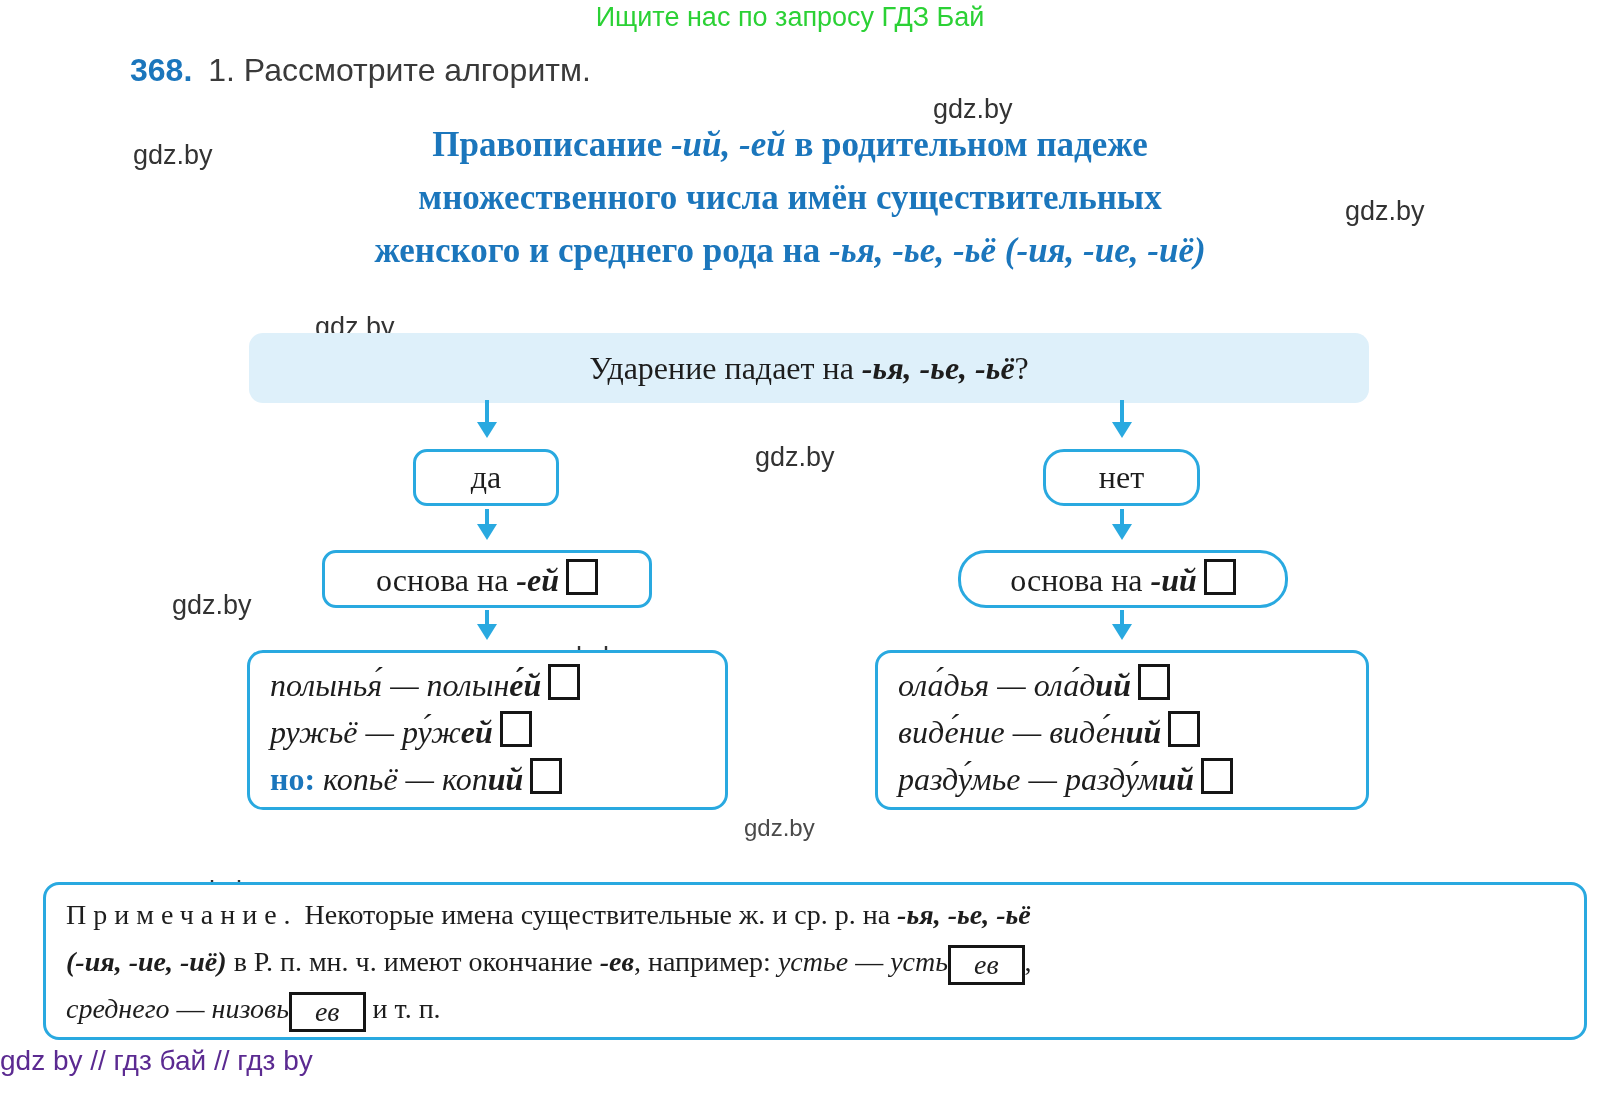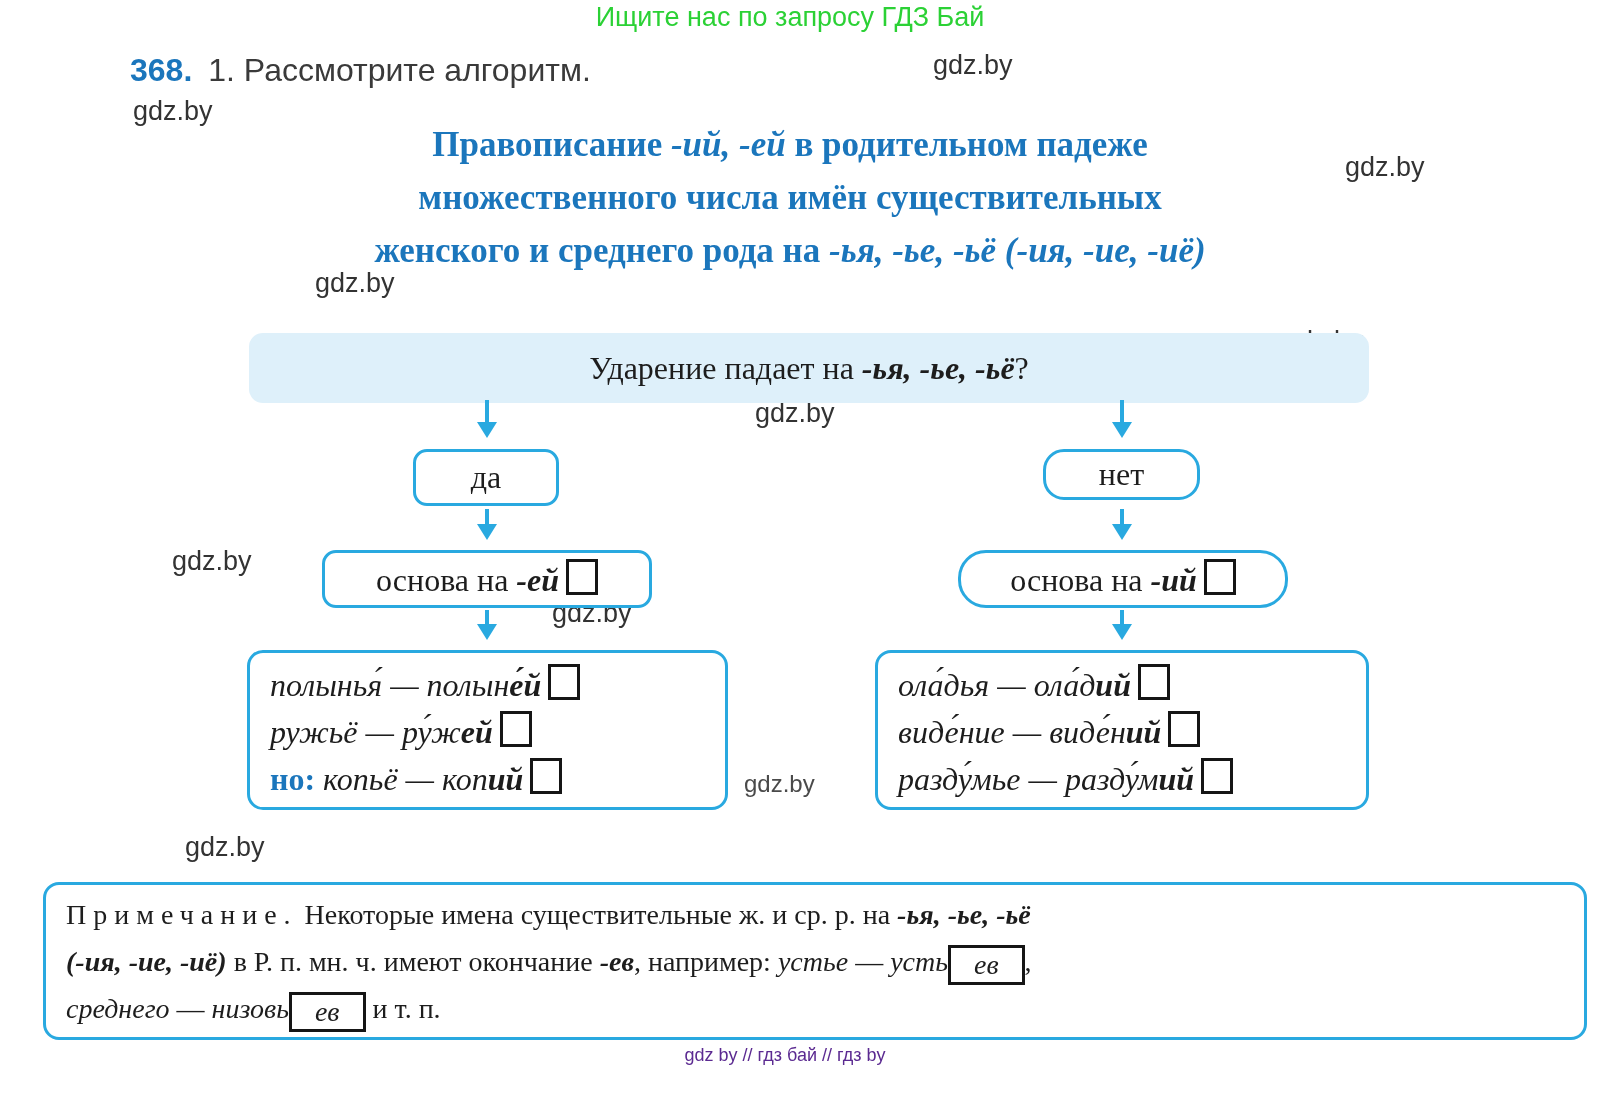--- a/index.html
+++ b/index.html
@@ -11,34 +11,34 @@
   .promo{position:absolute;top:2px;left:0;width:1580px;text-align:center;
     font-size:27px;color:#2bd135;}
   .exercise{position:absolute;left:130px;top:52px;font-size:32px;color:#3a3a3a;white-space:nowrap;}
   .exercise .num{color:#1b76bc;font-weight:bold;margin-right:16px;}
   
   .title{position:absolute;left:0;top:118px;width:1580px;text-align:center;
     font-family:"Liberation Serif", serif;font-weight:bold;color:#1b76bc;
     font-size:35px;line-height:53px;}
   .title .it{font-style:italic;margin-top:44px;}
   
-  .wm{position:absolute;font-size:27px;color:#333333;white-space:nowrap;}
+  .wm{position:absolute;font-size:27px;color:#333333;white-space:nowrap;margin-top:44px;}
   .wm.small{font-size:24px;color:#4a4a4a;}
   .wm.tiny{font-size:15px;color:#555555;}
   
   .qbox{position:absolute;left:249px;top:333px;width:1120px;height:70px;
     background:#def0fa;border-radius:14px;display:flex;align-items:center;justify-content:center;
     font-family:"Liberation Serif", serif;font-size:32px;}
   .bi{font-style:italic;font-weight:bold;}
   .node{position:absolute;box-sizing:border-box;background:#ffffff;
     border:3px solid #29a9e0;border-radius:14px;
     display:flex;align-items:center;justify-content:center;
     font-family:"Liberation Serif", serif;font-size:32px;}
   .yes{left:413px;top:449px;width:146px;height:57px;}
-  .no{left:1043px;top:449px;width:157px;height:51px;border-radius:21px;}
+  .no{left:1043px;top:449px;width:157px;height:57px;border-radius:21px;}
   .stem-l{left:322px;top:550px;width:330px;height:58px;}
   .stem-r{left:958px;top:550px;width:330px;height:58px;border-radius:28px;}
   .arrow{position:absolute;width:4px;margin-left:-2px;background:#29a9e0;}
   .arrow::after{content:"";position:absolute;left:50%;transform:translateX(-50%);
     bottom:-15px;width:0;height:0;border:10px solid transparent;border-top:16px solid #29a9e0;}
   .a-l1{left:487px;top:400px;height:33px;}  .a-r1{left:1122px;top:400px;height:33px;}
   .a-l2{left:487px;top:509px;height:26px;}  .a-r2{left:1122px;top:509px;height:26px;}
   .a-l3{left:487px;top:610px;height:25px;}  .a-r3{left:1122px;top:610px;height:25px;}
   .cb{display:inline-block;width:26px;height:30px;border:3px solid #151515;
     margin-left:7px;vertical-align:-4px;background:#fff;font-style:normal;}
@@ -51,22 +51,22 @@
   .lead{color:#1b76bc;font-weight:bold;font-style:normal;}
   
   .note{position:absolute;box-sizing:border-box;left:43px;top:882px;width:1544px;height:158px;
     background:#ffffff;border:3px solid #29a9e0;border-radius:16px;padding:6px 12px 0 20px;
     font-family:"Liberation Serif", serif;font-size:28px;line-height:47px;color:#1d1d1d;}
   .note .spread{letter-spacing:7px;}
   .note .it{font-style:italic;}
   .boxed{display:inline-block;border:3px solid #151515;padding:0 23px;line-height:34px;
     font-style:italic;vertical-align:-3px;}
   
-  .footer{position:absolute;top:1045px;left:0;width:1570px;text-align:center;
-    font-size:18px;color:#5b2a91;}
+  .footer{position:absolute;top:1045px;left:0;width:1570px;text-align:left;
+    font-size:28px;color:#5b2a91;}
 </style>
 </head>
 <body>
 
 <div id="page">
 
   <div class="promo">Ищите нас по запросу ГДЗ Бай</div>
 
   <div class="exercise">
     <span class="num">368.</span><span>1. Рассмотрите алгоритм.</span>

